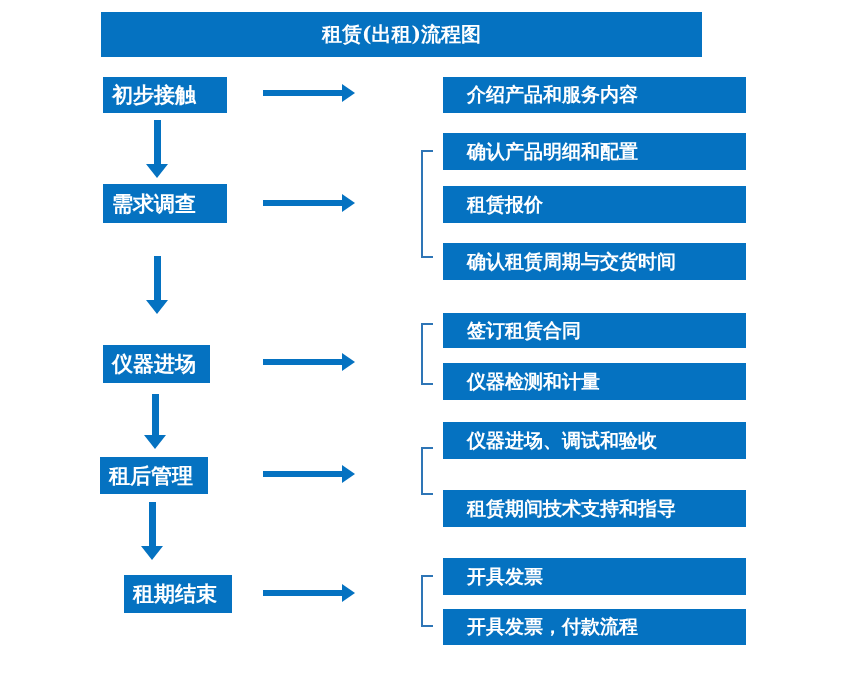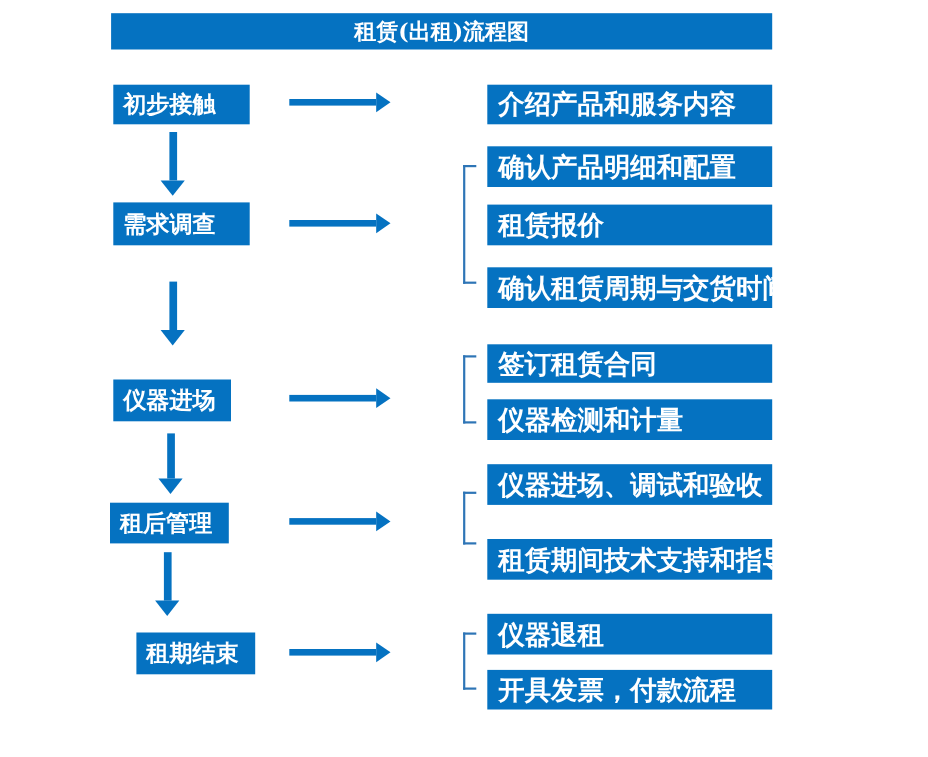--- a/index.html
+++ b/index.html
@@ -19,26 +19,26 @@
 
   .bar, .stage, .output {
     position: absolute;
     background: var(--primary);
     color: var(--text);
     font-weight: bold;
     display: flex;
     align-items: center;
   }
   .bar {
-    left: 101px; top: 12px; width: 601px; height: 33px;
+    left: 101px; top: 12px; width: 601px; height: 45px;
     justify-content: center;
     font-size: 20px;
   }
   .stage { font-size: 21px; padding-left: 9px; }
-  .output { left: 443px; width: 259px; font-size: 24px; padding-left: 10px; white-space: nowrap; }
+  .output { left: 443px; width: 303px; font-size: 19px; padding-left: 24px; white-space: nowrap; }
 
   
   .s1 { left: 103px; top: 77px;  width: 124px; height: 36px; }
   .s2 { left: 103px; top: 184px; width: 124px; height: 39px; }
   .s3 { left: 103px; top: 345px; width: 107px; height: 38px; }
   .s4 { left: 100px; top: 457px; width: 108px; height: 37px; }
   .s5 { left: 100px; top: 575px; width: 108px; height: 38px; margin-left: 24px; }
 
   
   .r1  { top: 77px;  height: 36px; }
@@ -156,16 +156,16 @@
   <div class="bracket b5"></div>
 
   <div class="output r1">介绍产品和服务内容</div>
   <div class="output r2a">确认产品明细和配置</div>
   <div class="output r2b">租赁报价</div>
   <div class="output r2c">确认租赁周期与交货时间</div>
   <div class="output r3a">签订租赁合同</div>
   <div class="output r3b">仪器检测和计量</div>
   <div class="output r4b">租赁期间技术支持和指导</div>
   <div class="output r4a">仪器进场、调试和验收</div>
-  <div class="output r5a">仪器退租</div>
+  <div class="output r5a">开具发票</div>
   <div class="output r5b">开具发票，付款流程</div>
 
 </div>
 
 </body></html>

